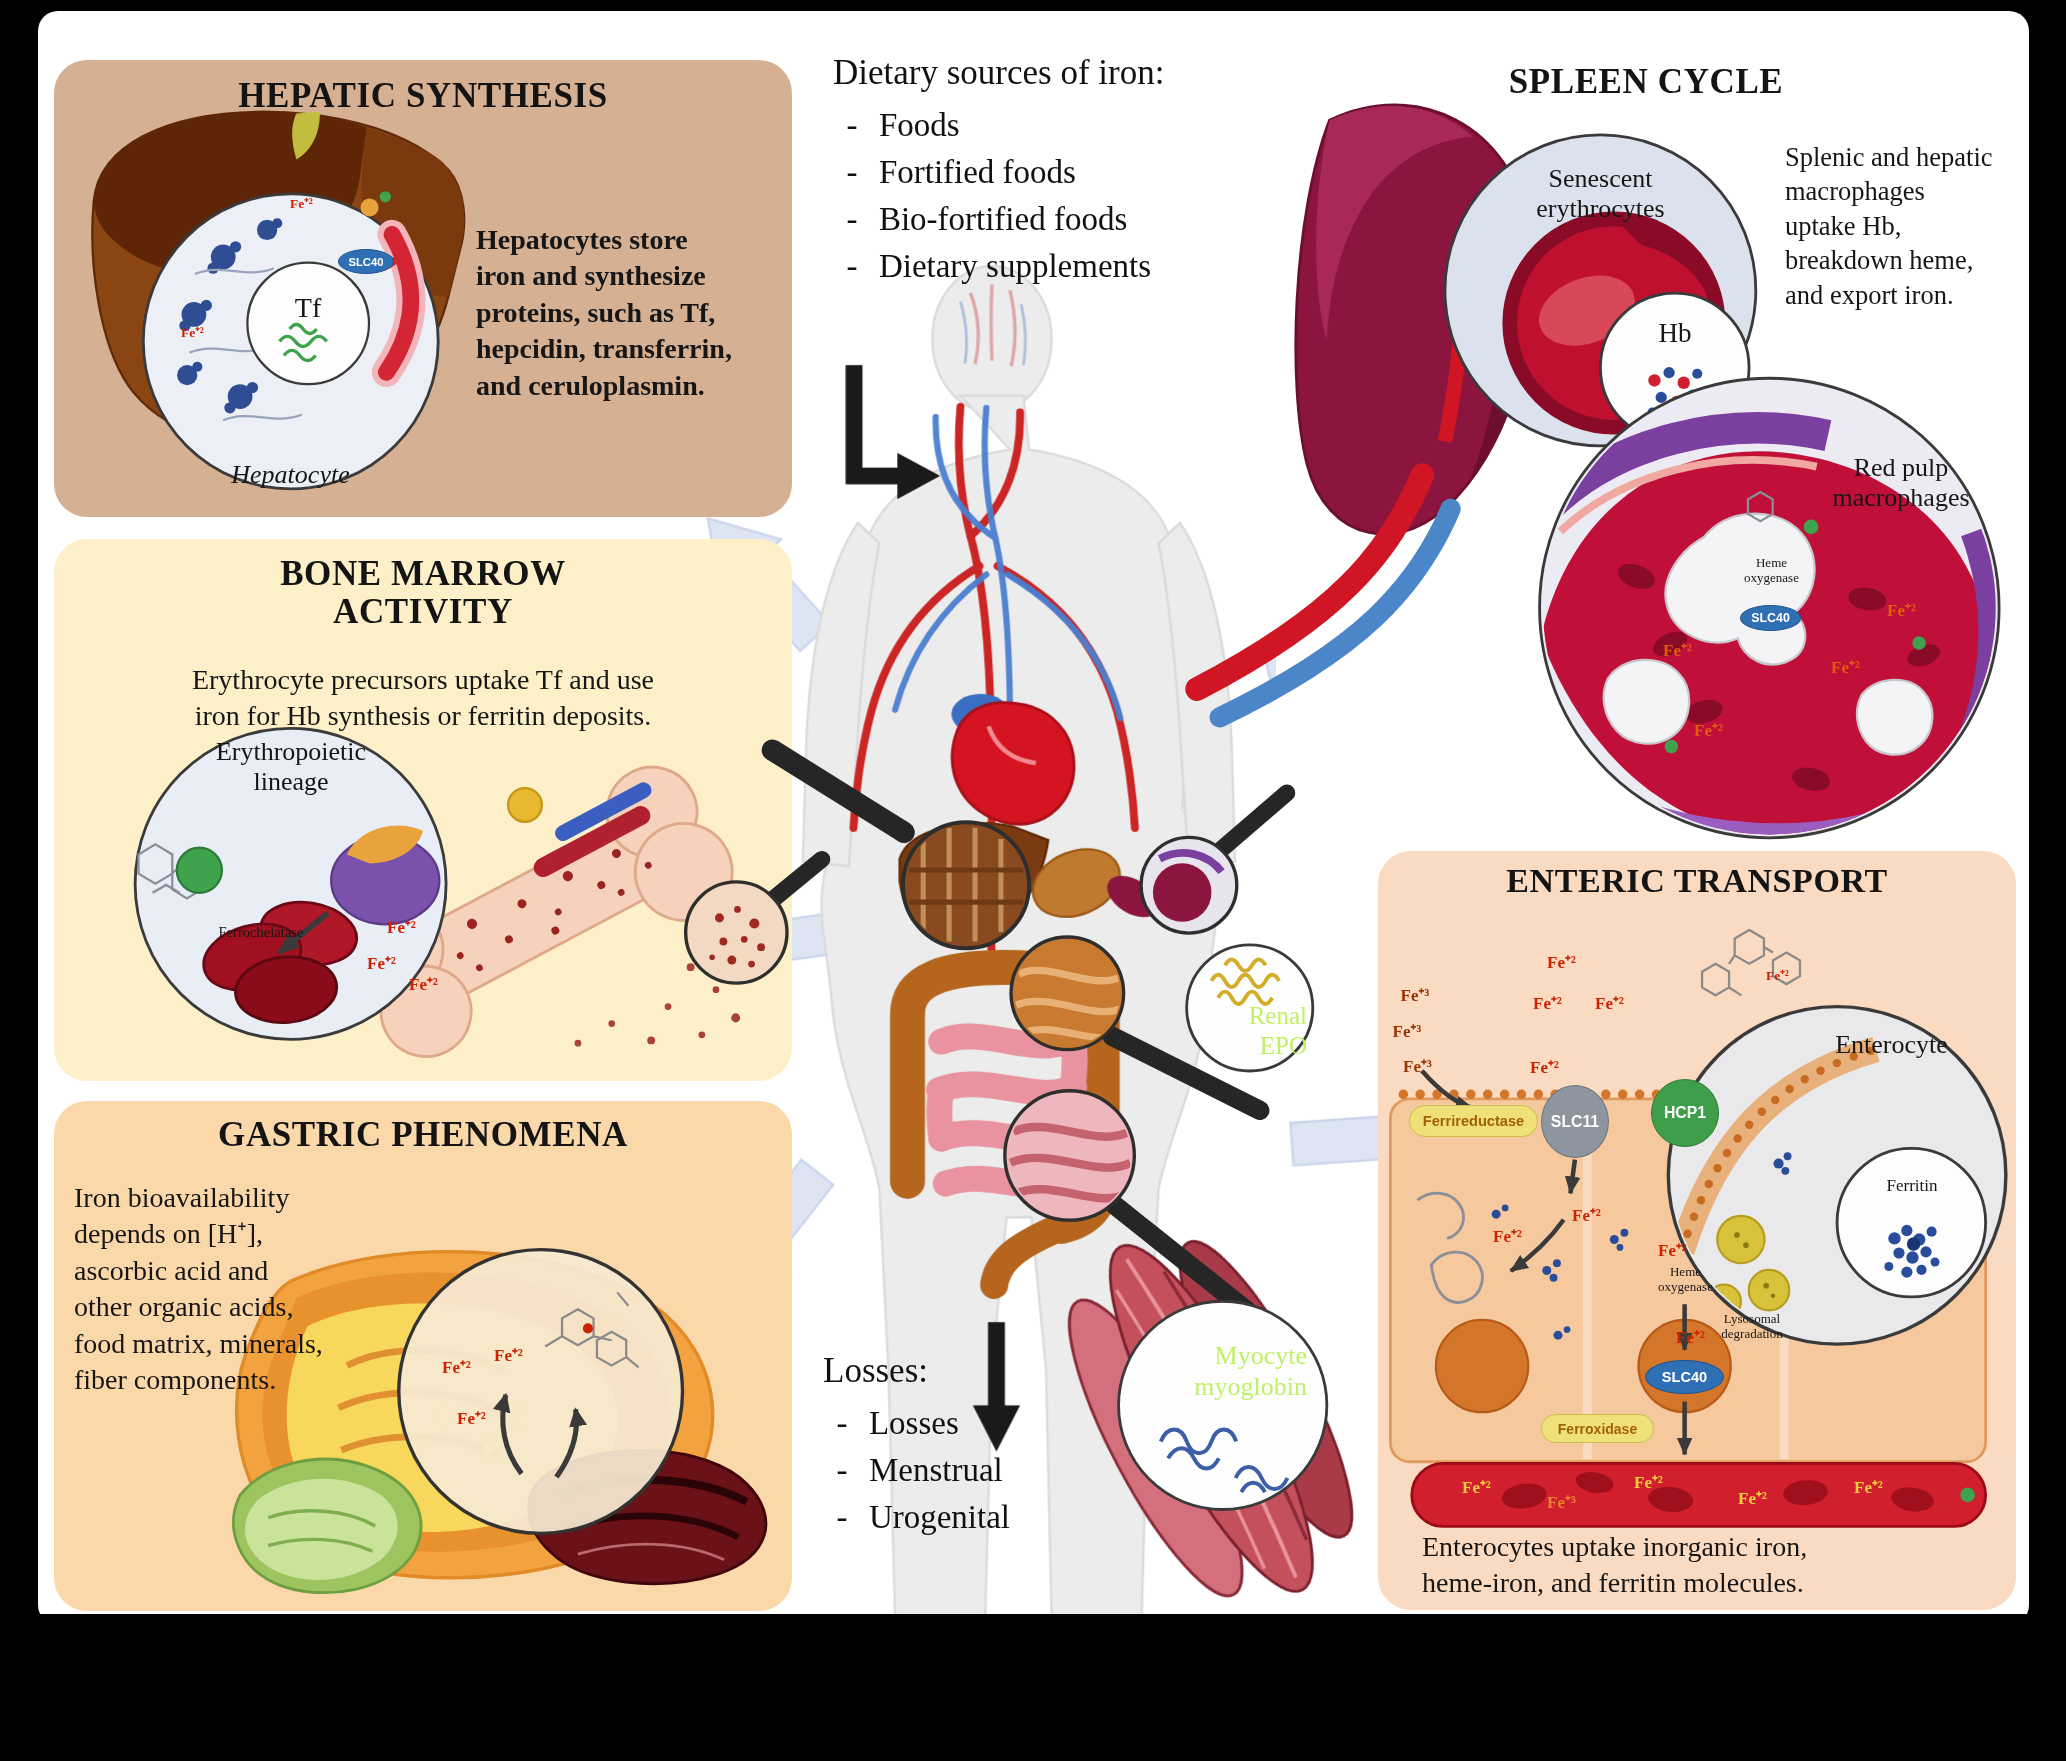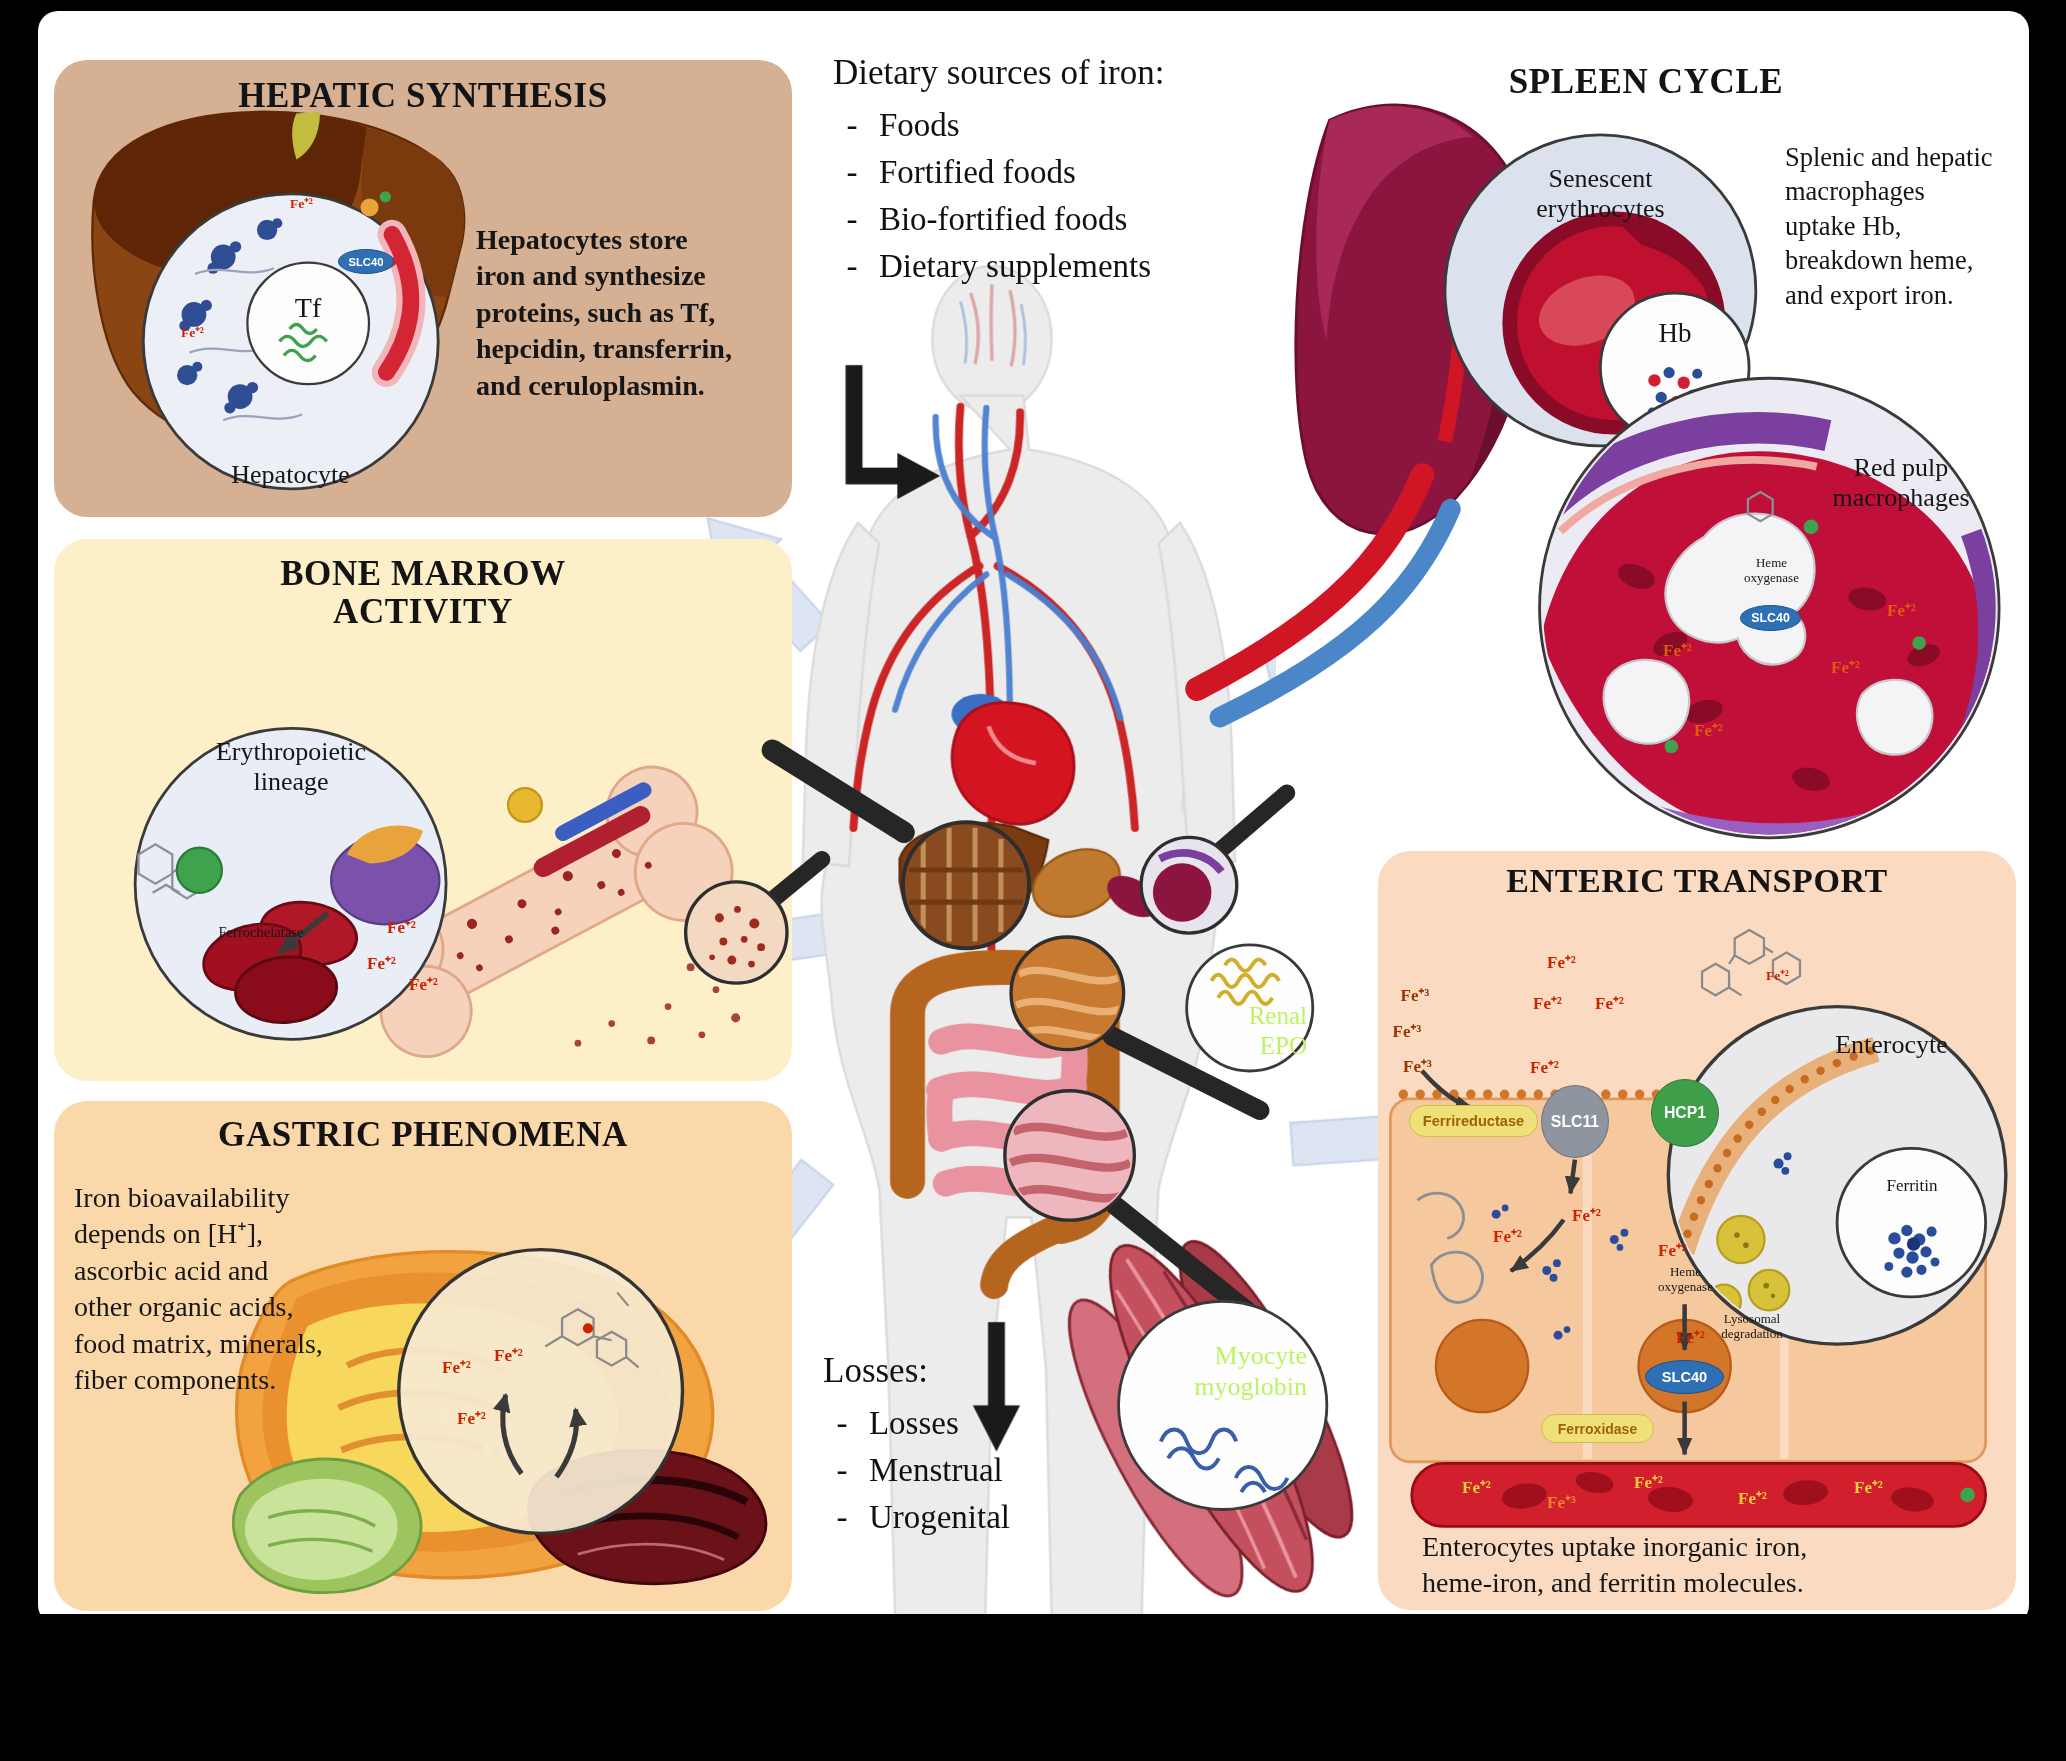--- a/index.html
+++ b/index.html
@@ -172,21 +172,21 @@
         </g>
       </g>
     </svg>
     <h2 class="panel-title" style="top:17px;">HEPATIC SYNTHESIS</h2>
     <div class="pdesc" style="left:422px; top:162px; width:307px;font-weight:bold;">Hepatocytes store
 iron and synthesize
 proteins, such as Tf,
 hepcidin, transferrin,
 and ceruloplasmin.</div>
     <div class="plabel" style="left:223px; top:232px; width:62px; font-size:28px;">Tf</div>
-    <div class="plabel" style="left:152px; top:400px; width:169px; font-size:26px;">Hepatocyte</div>
+    <div class="plabel" style="left:152px; top:400px; width:169px; font-size:26px;font-style:italic;">Hepatocyte</div>
     <span class="ion fe2 small" style="left:236px; top:134px;">Fe⁺²</span>
     <span class="ion fe2 small" style="left:127px; top:263px;">Fe⁺²</span>
     <div class="oval blue" style="left:284px; top:189px; width:56px; height:25px; font-size:11.3px;">SLC40</div>
   </section>
 
   <section class="panel p-bone">
     <svg class="panel-art" width="738" height="542" viewBox="0 0 1310 962">
       <defs>
         <marker id="ahB" markerWidth="44" markerHeight="44" refX="34" refY="22" orient="auto" markerUnits="userSpaceOnUse">
           <path d="M0,6 L38,22 L0,38 Z" fill="#3a3a3a"></path>
@@ -241,20 +241,22 @@
         <ellipse cx="588" cy="606" rx="96" ry="78" fill="#7b52ab" stroke="#5a3a85" stroke-width="4"></ellipse>
         <path d="M520,560 C540,515 605,495 655,518 C645,555 602,576 560,576 Z" fill="#e8a33d"></path>
         <ellipse cx="452" cy="700" rx="86" ry="54" fill="#b01828" stroke="#6b0a16" stroke-width="5" transform="rotate(10 452 700)"></ellipse>
         <ellipse cx="352" cy="742" rx="88" ry="56" fill="#a01020" stroke="#6b0a16" stroke-width="5" transform="rotate(-15 352 742)"></ellipse>
         <ellipse cx="412" cy="800" rx="90" ry="58" fill="#8a0c1a" stroke="#5a0812" stroke-width="5" transform="rotate(-5 412 800)"></ellipse>
         <path d="M486,664 L400,734" stroke="#3a3a3a" stroke-width="10" fill="none" marker-end="url(#ahB)"></path>
       </g>
     </svg>
     <h2 class="panel-title" style="top:15.8px;">BONE MARROW
 ACTIVITY</h2>
+    <div class="pdesc" style="left:34px; top:123px; width:670px; text-align:center;">Erythrocyte precursors uptake Tf and use
+iron for Hb synthesis or ferritin deposits.</div>
     <div class="plabel" style="left:127px; top:198px; width:220px; font-size:26px; line-height:1.15;">Erythropoietic
 lineage</div>
     <div class="plabel" style="left:145px; top:361px; width:124px; font-size:14.6px;margin-top:24px;">Ferrochelatase</div>
     <span class="ion fe2" style="left:333px; top:376px;">Fe⁺²</span>
     <span class="ion fe2" style="left:313px; top:412px;">Fe⁺²</span>
     <span class="ion fe2" style="left:355px; top:433px;">Fe⁺²</span>
   </section>
 
   <section class="panel p-gastric">
     <svg class="panel-art" width="738" height="510" viewBox="0 0 1310 906">

